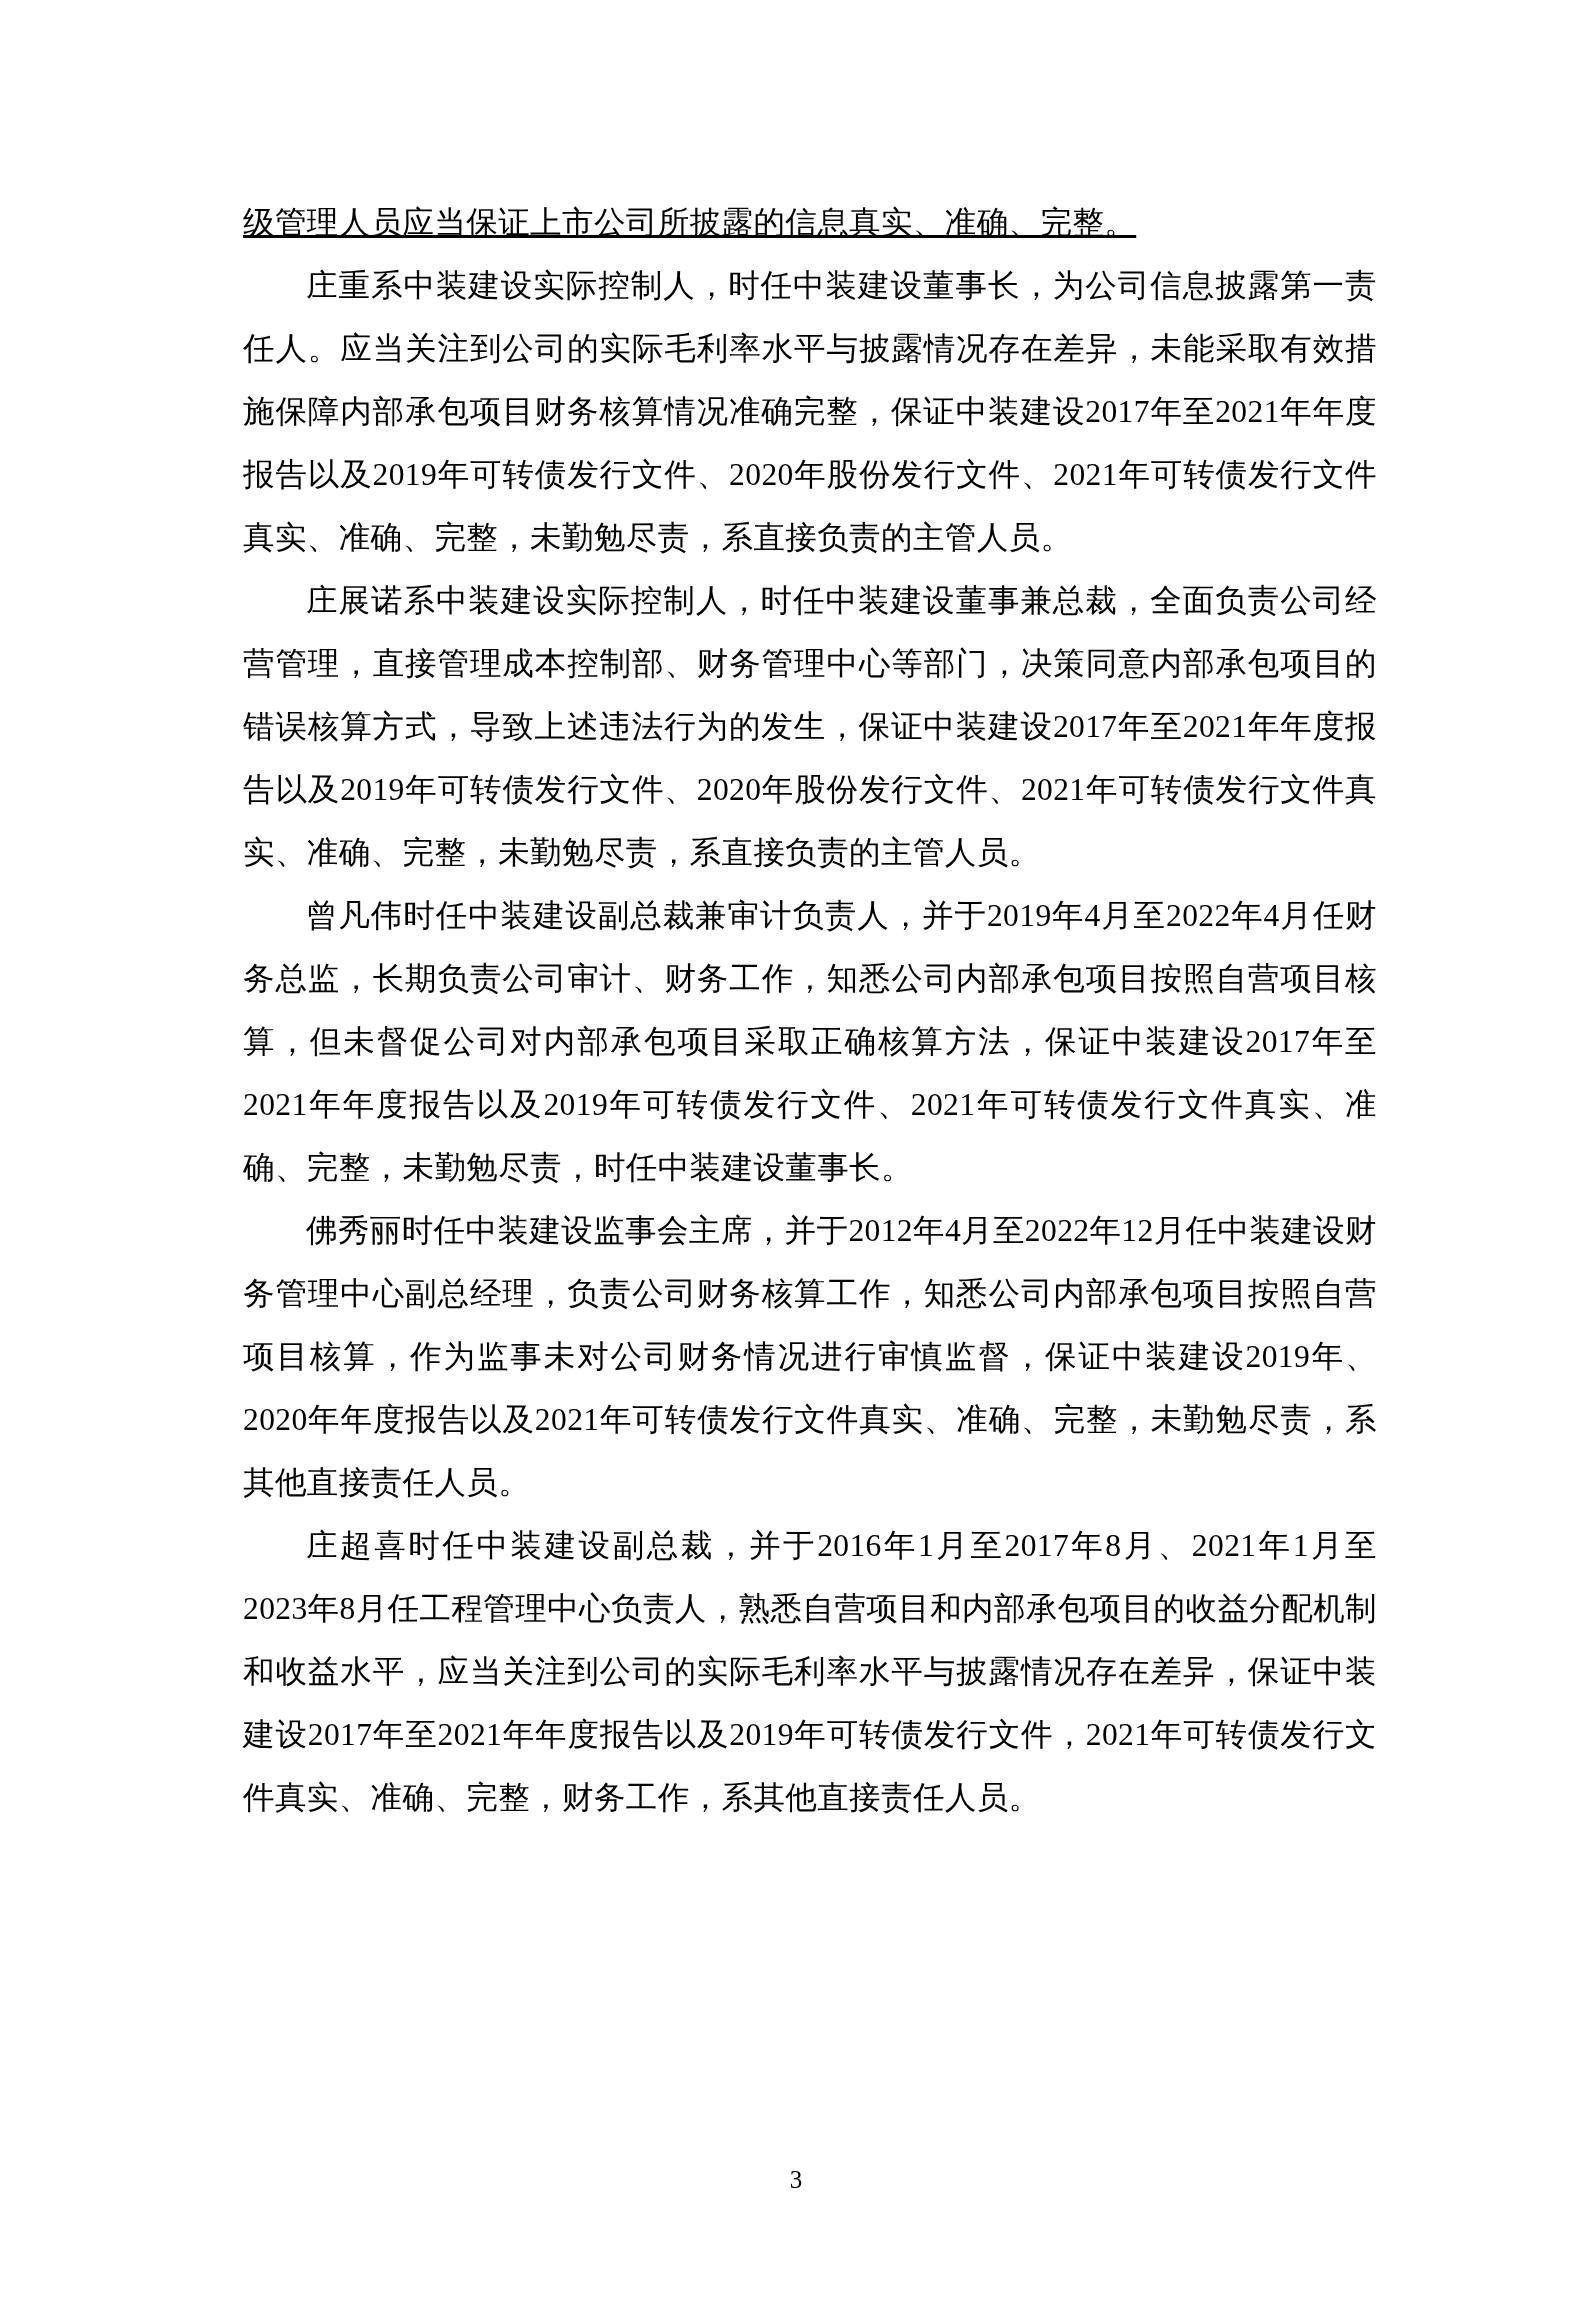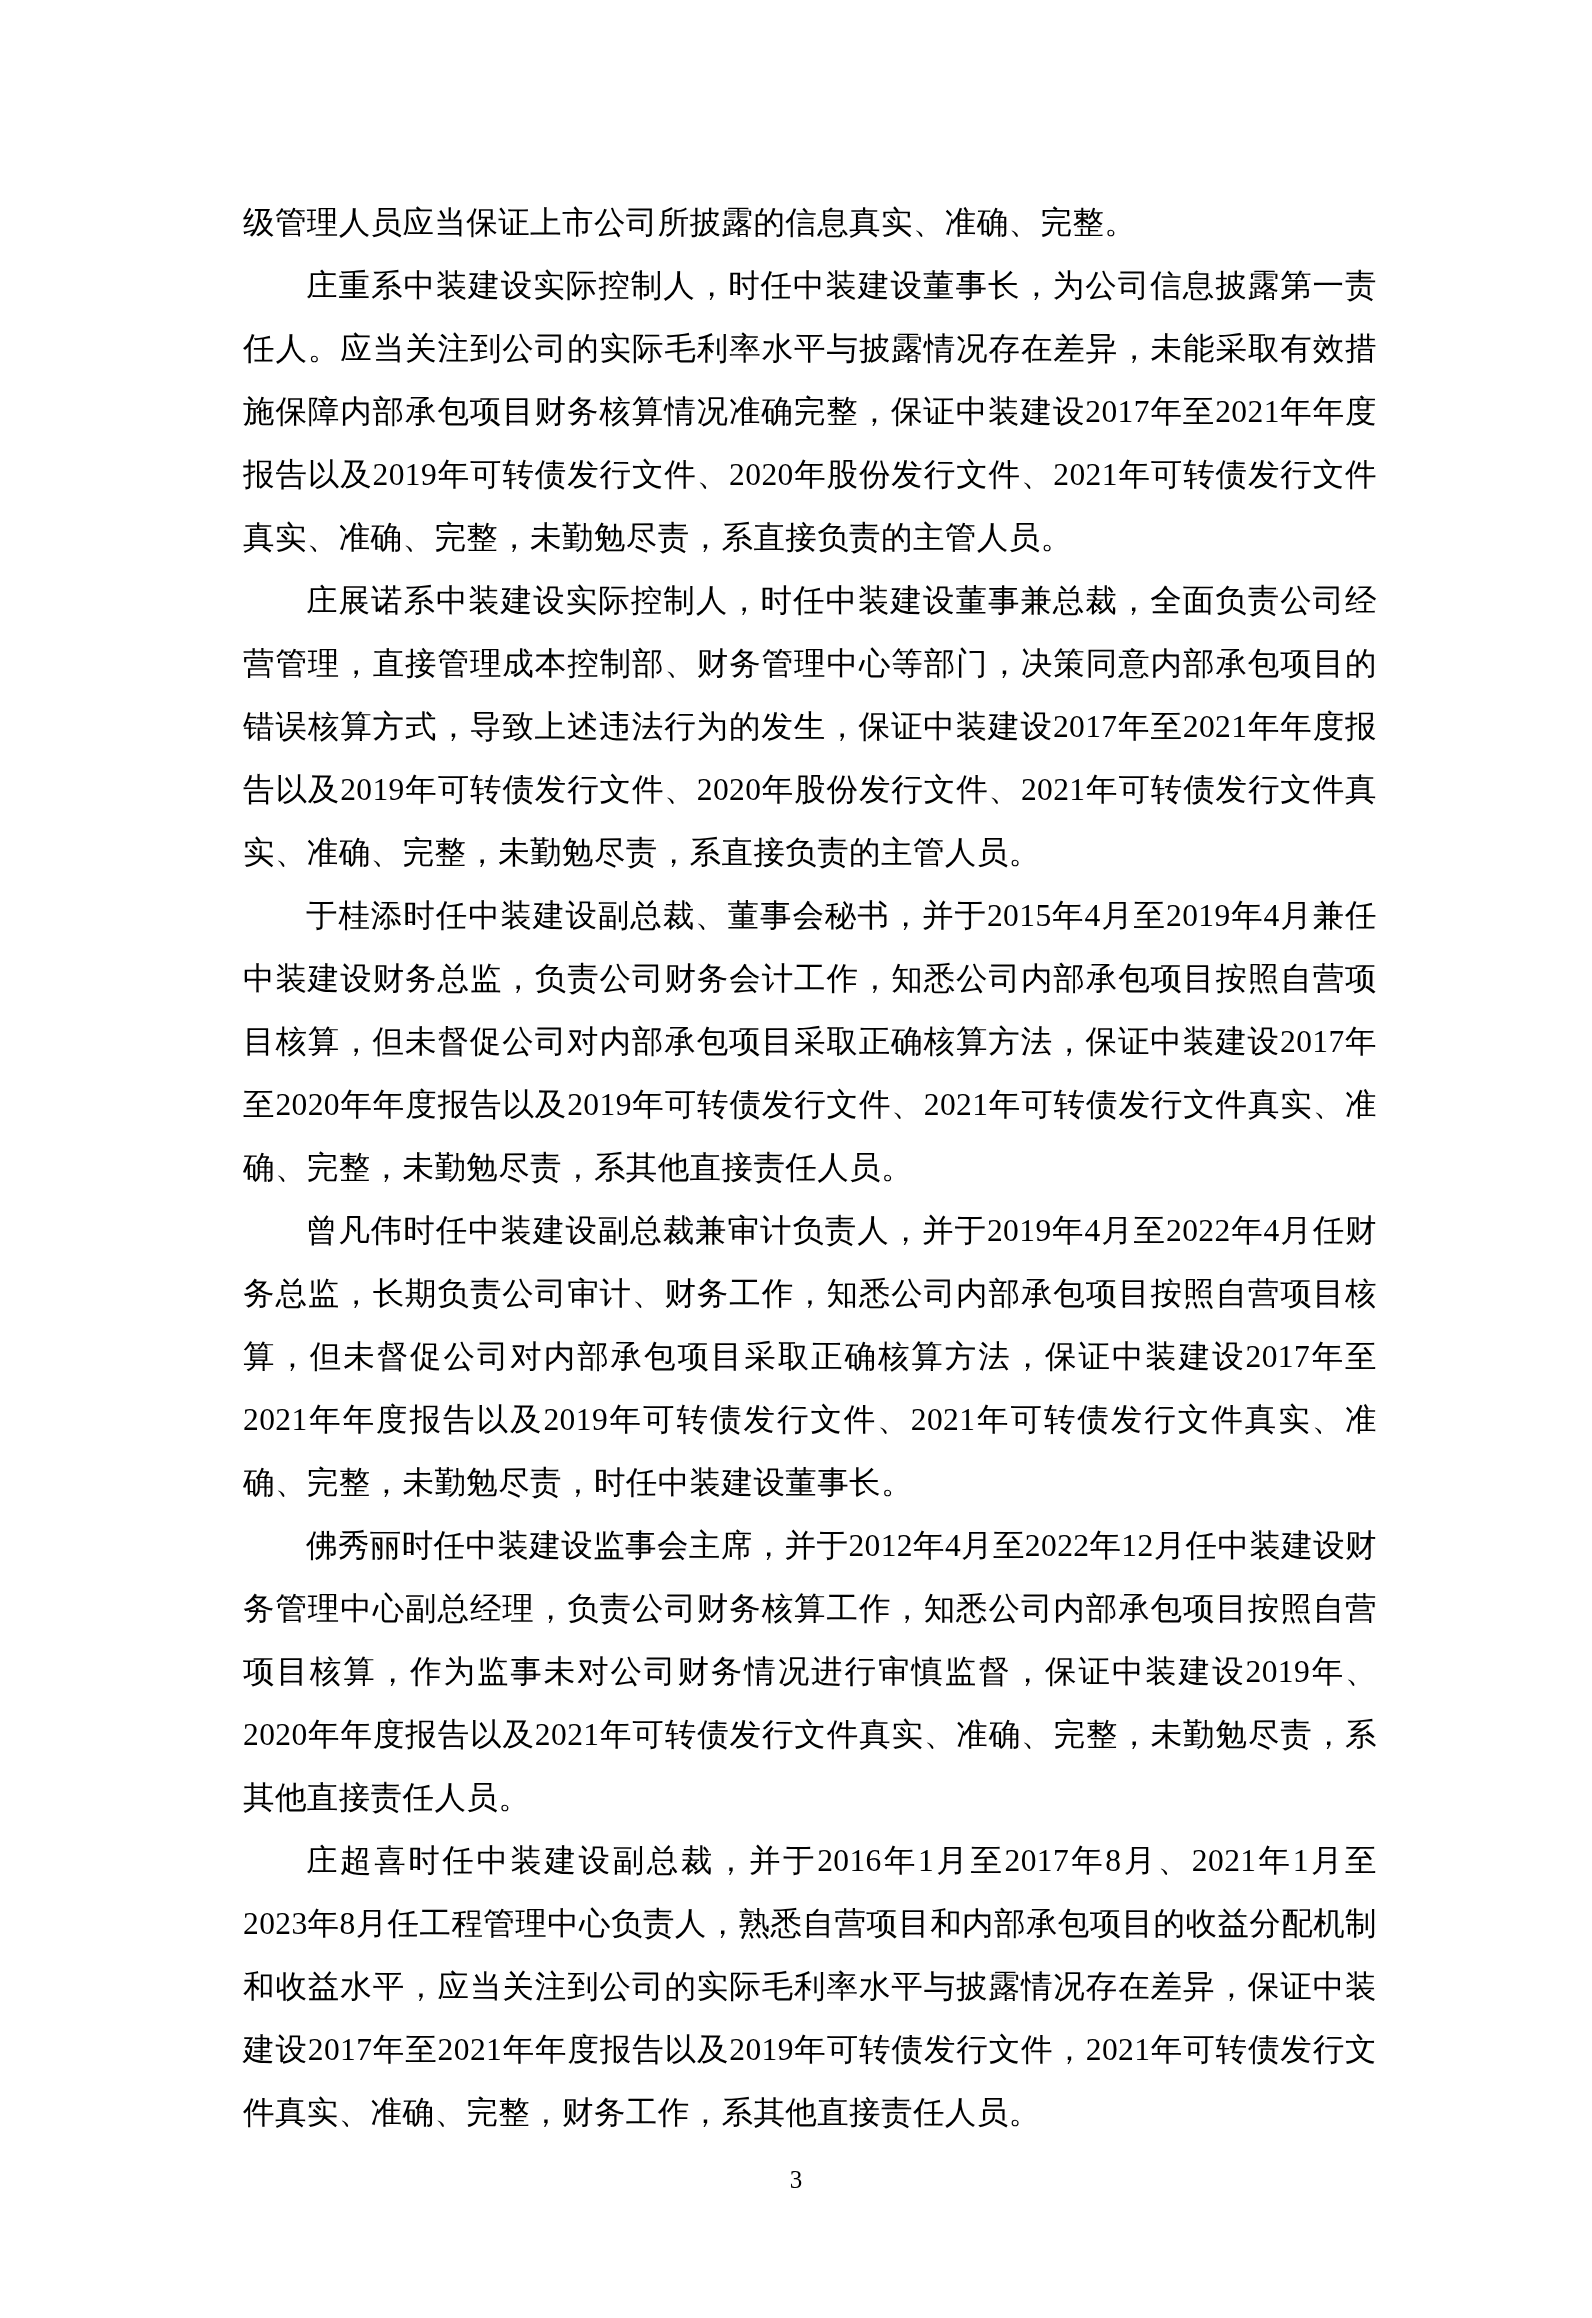--- a/index.html
+++ b/index.html
@@ -27,40 +27,40 @@
     text-justify: inter-character;
     letter-spacing: 0.4px;
   }
   .para {
     margin: 0;
     padding: 0;
     text-indent: 2em;
   }
   .para.no-indent {
     text-indent: 0;
+    text-decoration: underline;
   }
   .footer {
     position: absolute;
     left: 0;
     top: 2163px;
     width: 100%;
     text-align: center;
     font-size: 25px;
     line-height: 33px;
   }
 </style>
 </head>
 <body>
 
 <div class="page">
   <div class="body-text">
     <p class="para no-indent">级管理人员应当保证上市公司所披露的信息真实、准确、完整。</p>
     <p class="para">庄重系中装建设实际控制人，时任中装建设董事长，为公司信息披露第一责任人。应当关注到公司的实际毛利率水平与披露情况存在差异，未能采取有效措施保障内部承包项目财务核算情况准确完整，保证中装建设2017年至2021年年度报告以及2019年可转债发行文件、2020年股份发行文件、2021年可转债发行文件真实、准确、完整，未勤勉尽责，系直接负责的主管人员。</p>
     <p class="para">庄展诺系中装建设实际控制人，时任中装建设董事兼总裁，全面负责公司经营管理，直接管理成本控制部、财务管理中心等部门，决策同意内部承包项目的错误核算方式，导致上述违法行为的发生，保证中装建设2017年至2021年年度报告以及2019年可转债发行文件、2020年股份发行文件、2021年可转债发行文件真实、准确、完整，未勤勉尽责，系直接负责的主管人员。</p>
-    <p class="para">于桂添时任中装建设副总裁、董事会秘书，并于2015年4月至2019年4月兼任中装建设财务总监，负责公司财务会计工作，知悉公司内部承包项目按照自营项目核算，但未督促公司对内部承包项目采取正确核算方法，保证中装建设2017年至2020年年度报告以及2019年可转债发行文件、2021年可转债发行文件真实、准确、完整，未勤勉尽责，系其他直接责任人员。</p>
     <p class="para">曾凡伟时任中装建设副总裁兼审计负责人，并于2019年4月至2022年4月任财务总监，长期负责公司审计、财务工作，知悉公司内部承包项目按照自营项目核算，但未督促公司对内部承包项目采取正确核算方法，保证中装建设2017年至2021年年度报告以及2019年可转债发行文件、2021年可转债发行文件真实、准确、完整，未勤勉尽责，时任中装建设董事长。</p>
     <p class="para">佛秀丽时任中装建设监事会主席，并于2012年4月至2022年12月任中装建设财务管理中心副总经理，负责公司财务核算工作，知悉公司内部承包项目按照自营项目核算，作为监事未对公司财务情况进行审慎监督，保证中装建设2019年、2020年年度报告以及2021年可转债发行文件真实、准确、完整，未勤勉尽责，系其他直接责任人员。</p>
     <p class="para">庄超喜时任中装建设副总裁，并于2016年1月至2017年8月、2021年1月至2023年8月任工程管理中心负责人，熟悉自营项目和内部承包项目的收益分配机制和收益水平，应当关注到公司的实际毛利率水平与披露情况存在差异，保证中装建设2017年至2021年年度报告以及2019年可转债发行文件，2021年可转债发行文件真实、准确、完整，财务工作，系其他直接责任人员。</p>
   </div>
 
   <div class="footer">
     <span>3</span>
   </div>
 </div>
 

